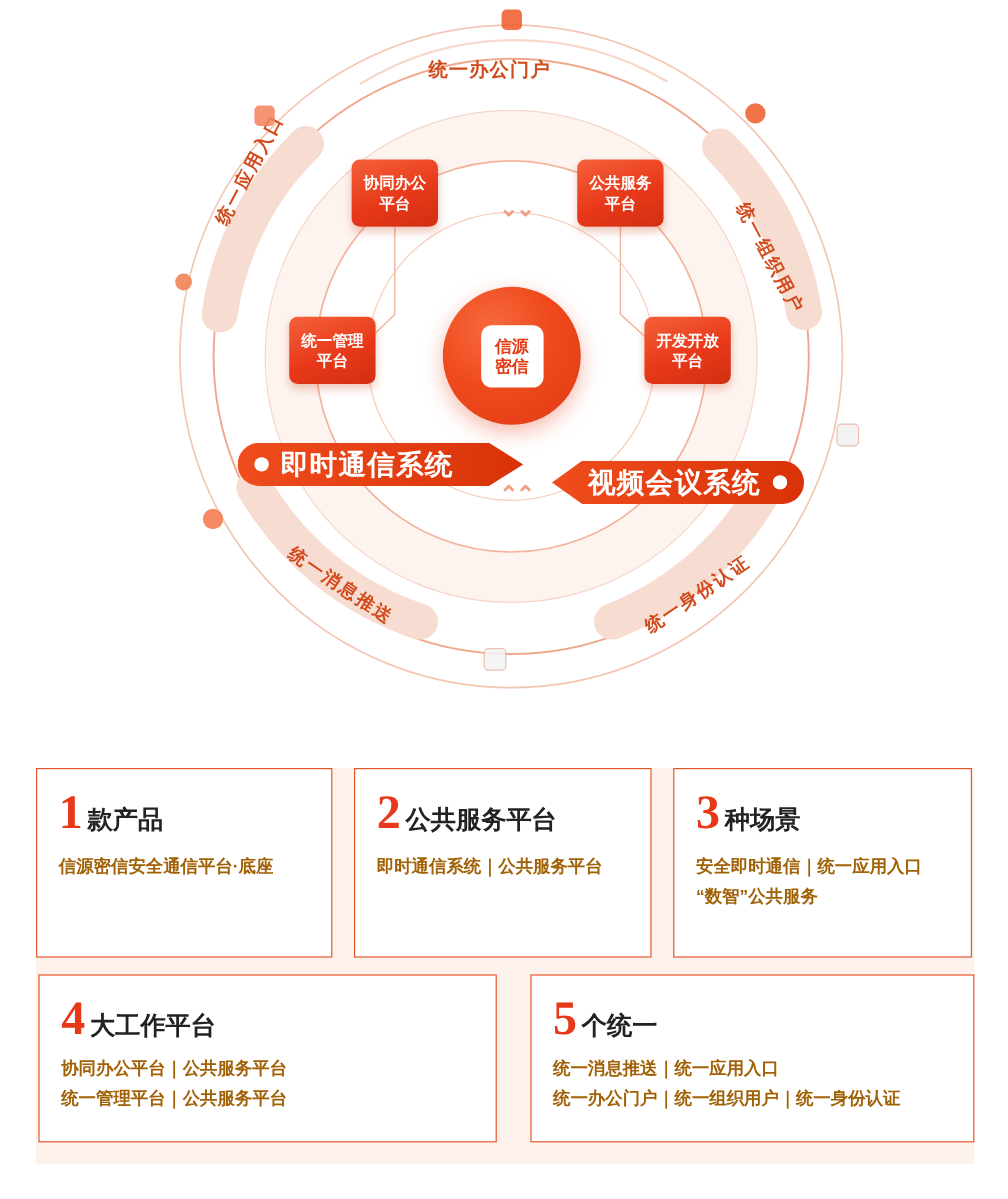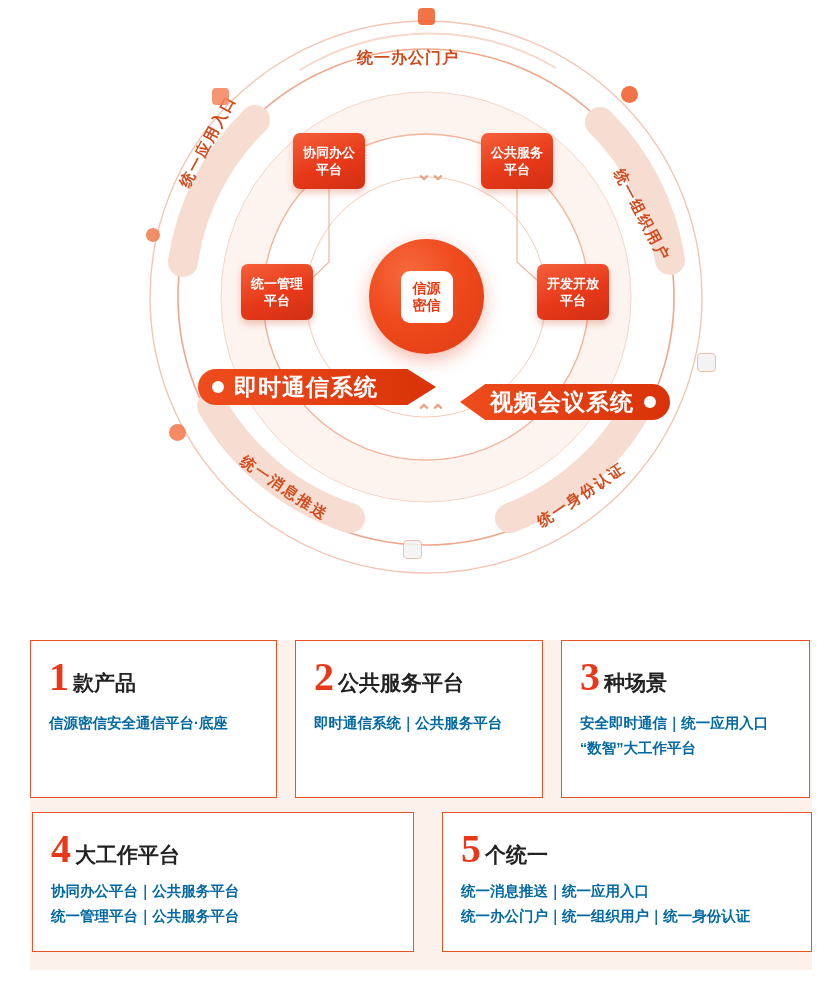--- a/index.html
+++ b/index.html
@@ -234,21 +234,21 @@
     font-family: "Liberation Serif", serif;
     margin-right: 4px;
   }
   .head-text {
     color: #222222;
     font-size: 21px;
     font-weight: bold;
     line-height: 24px;
   }
   .card-body {
-    color: #0369a1;
+    color: #a16207;
     font-size: 14.5px;
     font-weight: bold;
     line-height: 25px;
   }
   .card.c-d .card-head, .card.c-e .card-head { margin-bottom: 10px; }
 </style>
 </head>
 <body>
 
 <div class="diagram">
@@ -364,21 +364,21 @@
       </div>
     </div>
 
     <div class="card c-c">
       <div class="card-head">
         <span class="num">3</span>
         <span class="head-text">种场景</span>
       </div>
       <div class="card-body">
         <div>安全即时通信｜统一应用入口</div>
-        <div>“数智”大工作平台</div>
+        <div>“数智”公共服务</div>
       </div>
     </div>
   </div>
 
   <div class="row r2">
 
     <div class="card c-d">
       <div class="card-head">
         <span class="num">4</span>
         <span class="head-text">大工作平台</span>

